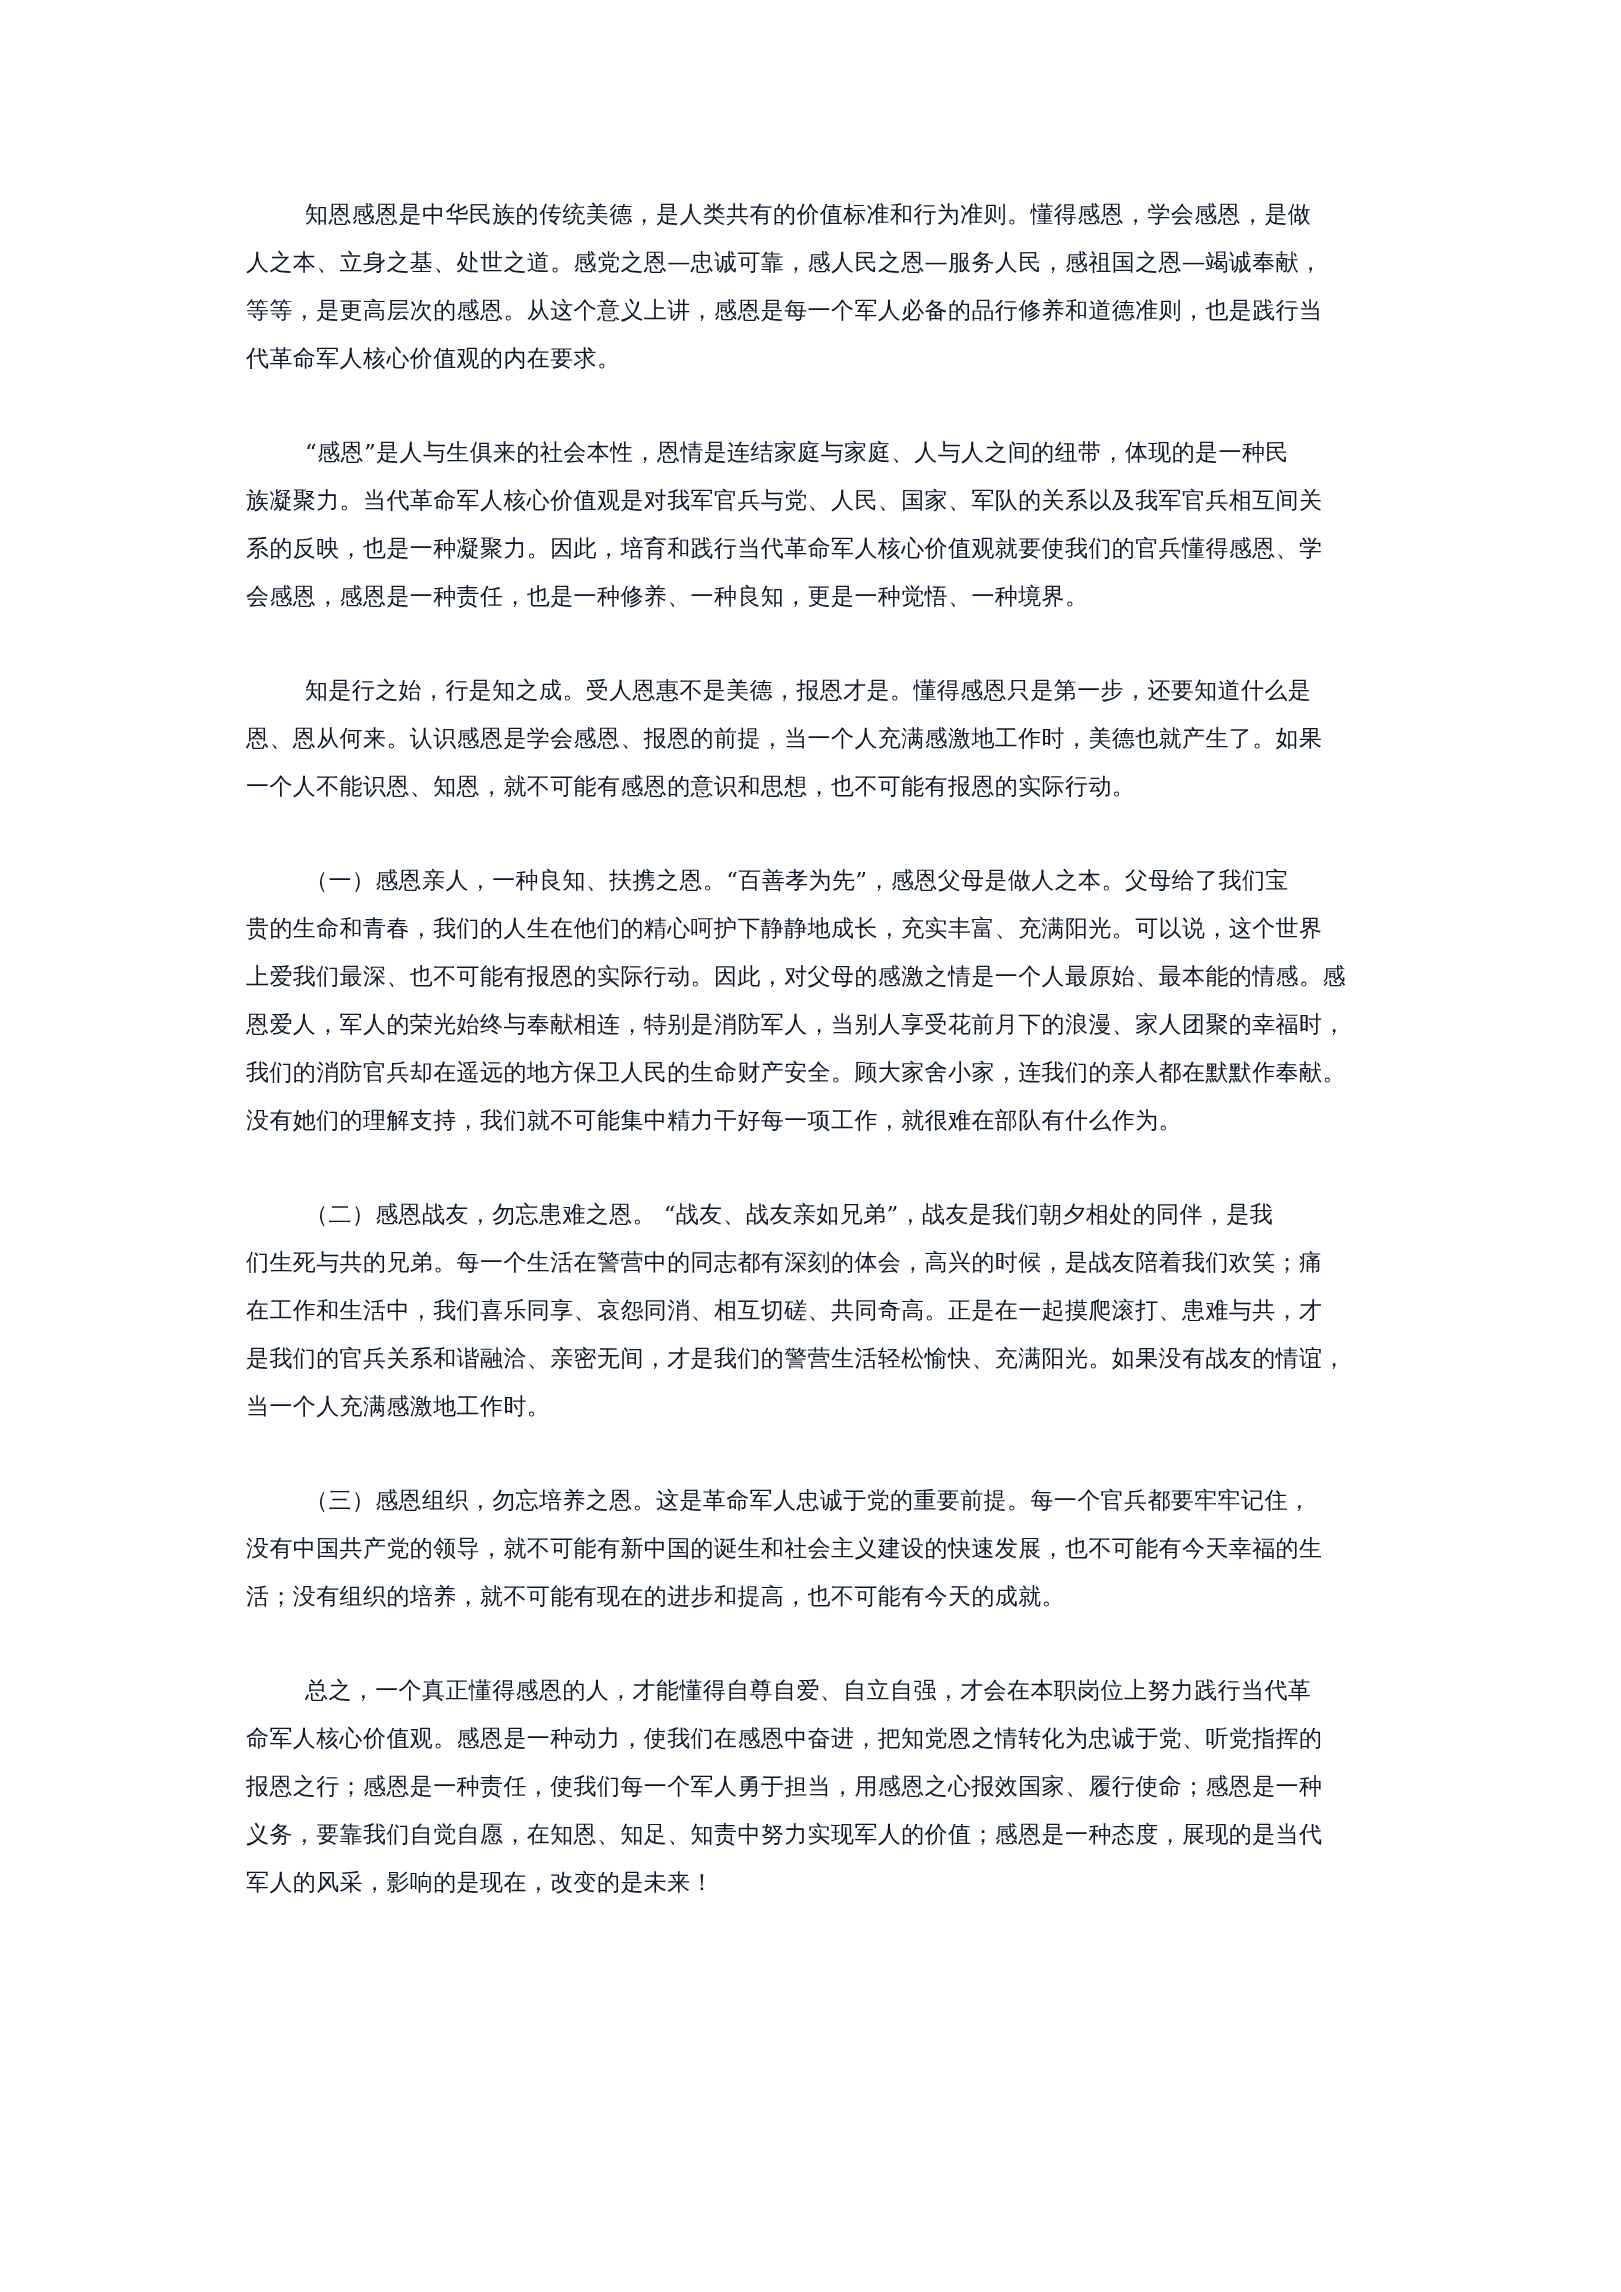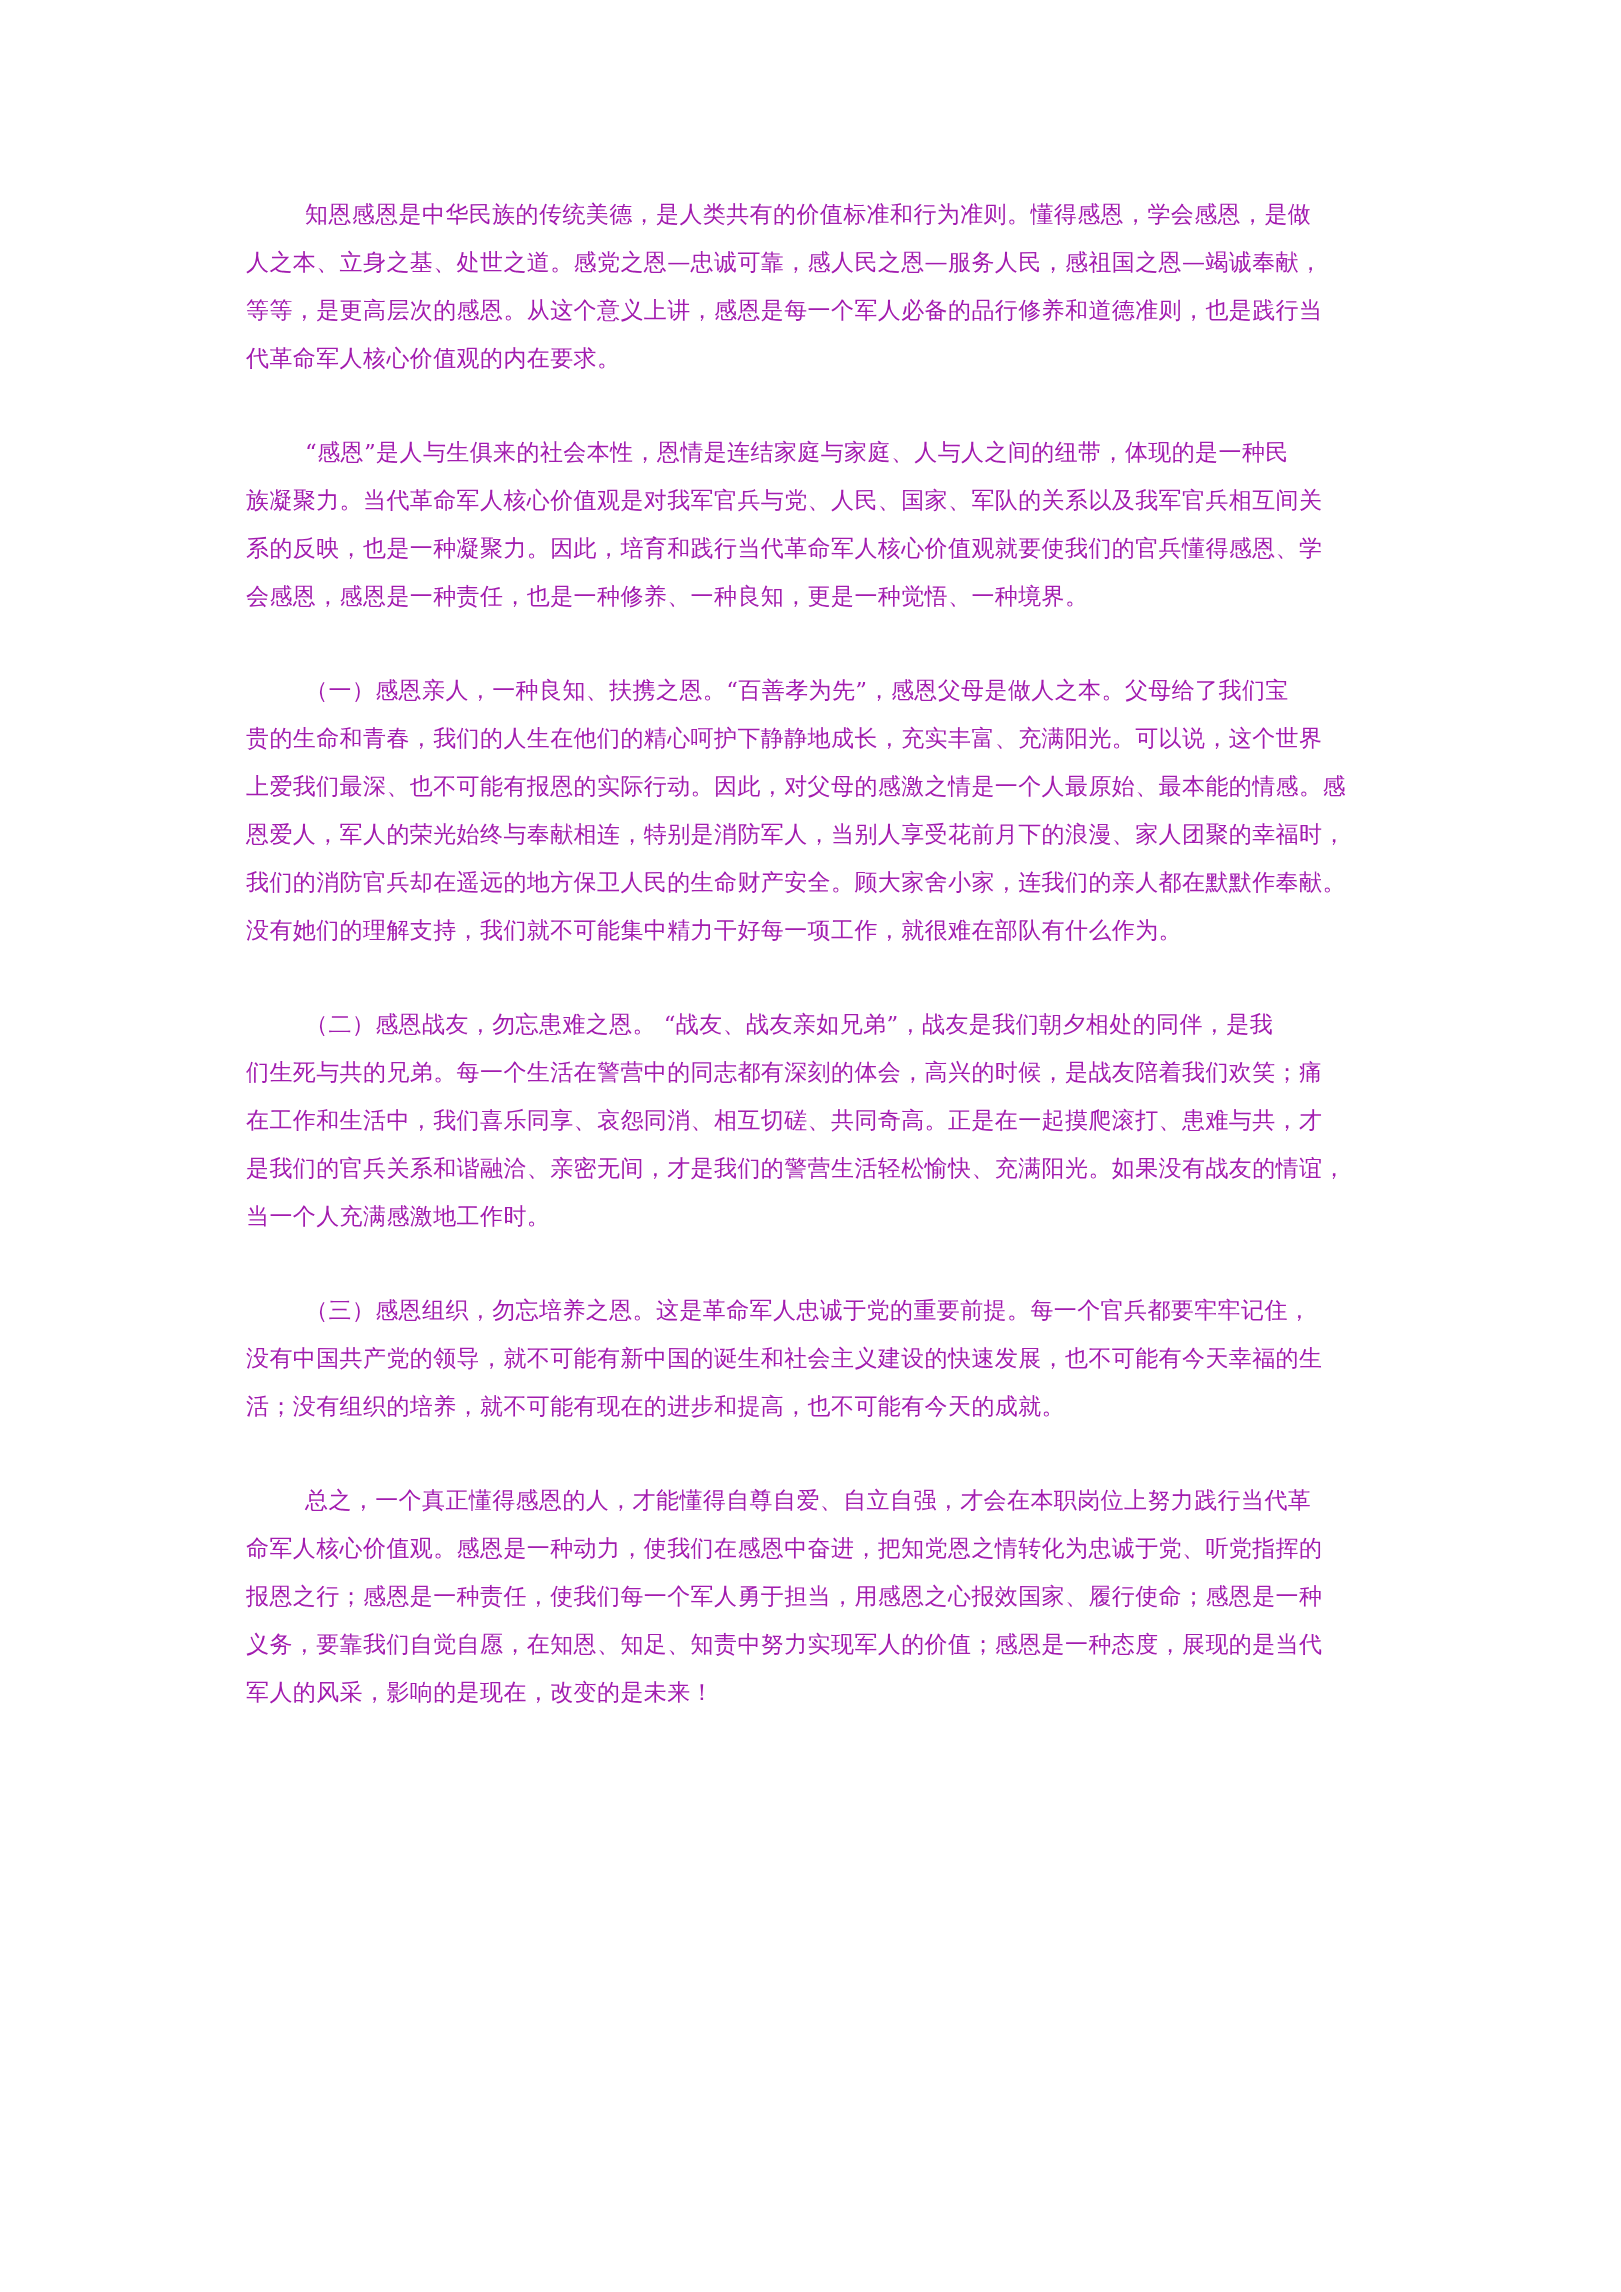--- a/index.html
+++ b/index.html
@@ -13,21 +13,21 @@
       position: relative;
       overflow: hidden;
     }
     .page {
       position: absolute;
       left: 246px;
       top: 190px;
       width: 1127px;
       font-family: "DejaVu Serif", "Liberation Serif", serif;
       font-size: 23px;
-      color: #a21caf;
+      color: #0f172a;
     }
     .para {
       margin: 0 0 46px 0;
     }
     .line {
       display: block;
       height: 48px;
       line-height: 48px;
       white-space: nowrap;
       letter-spacing: 0.4px;
@@ -48,20 +48,25 @@
     <span class="line">代革命军人核心价值观的内在要求。</span>
   </div>
 
   <div class="para">
     <span class="line first">“感恩”是人与生俱来的社会本性，恩情是连结家庭与家庭、人与人之间的纽带，体现的是一种民</span>
     <span class="line">族凝聚力。当代革命军人核心价值观是对我军官兵与党、人民、国家、军队的关系以及我军官兵相互间关</span>
     <span class="line">系的反映，也是一种凝聚力。因此，培育和践行当代革命军人核心价值观就要使我们的官兵懂得感恩、学</span>
     <span class="line">会感恩，感恩是一种责任，也是一种修养、一种良知，更是一种觉悟、一种境界。</span>
   </div>
 
+  <div class="para">
+    <span class="line first">知是行之始，行是知之成。受人恩惠不是美德，报恩才是。懂得感恩只是第一步，还要知道什么是</span>
+    <span class="line">恩、恩从何来。认识感恩是学会感恩、报恩的前提，当一个人充满感激地工作时，美德也就产生了。如果</span>
+    <span class="line">一个人不能识恩、知恩，就不可能有感恩的意识和思想，也不可能有报恩的实际行动。</span>
+  </div>
 
   <div class="para">
     <span class="line first">（一）感恩亲人，一种良知、扶携之恩。“百善孝为先”，感恩父母是做人之本。父母给了我们宝</span>
     <span class="line">贵的生命和青春，我们的人生在他们的精心呵护下静静地成长，充实丰富、充满阳光。可以说，这个世界</span>
     <span class="line">上爱我们最深、也不可能有报恩的实际行动。因此，对父母的感激之情是一个人最原始、最本能的情感。感</span>
     <span class="line">恩爱人，军人的荣光始终与奉献相连，特别是消防军人，当别人享受花前月下的浪漫、家人团聚的幸福时，</span>
     <span class="line">我们的消防官兵却在遥远的地方保卫人民的生命财产安全。顾大家舍小家，连我们的亲人都在默默作奉献。</span>
     <span class="line">没有她们的理解支持，我们就不可能集中精力干好每一项工作，就很难在部队有什么作为。</span>
   </div>
 

